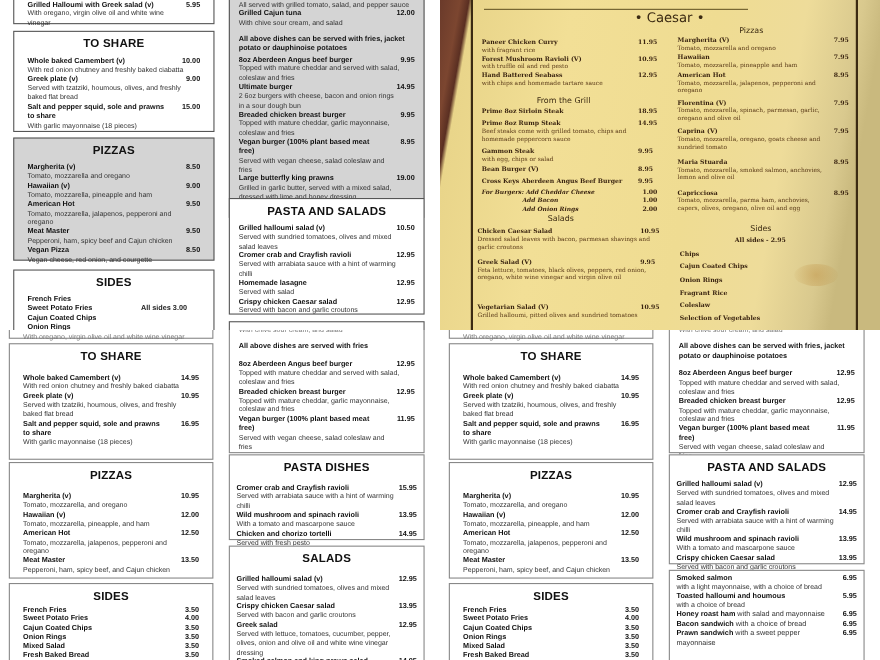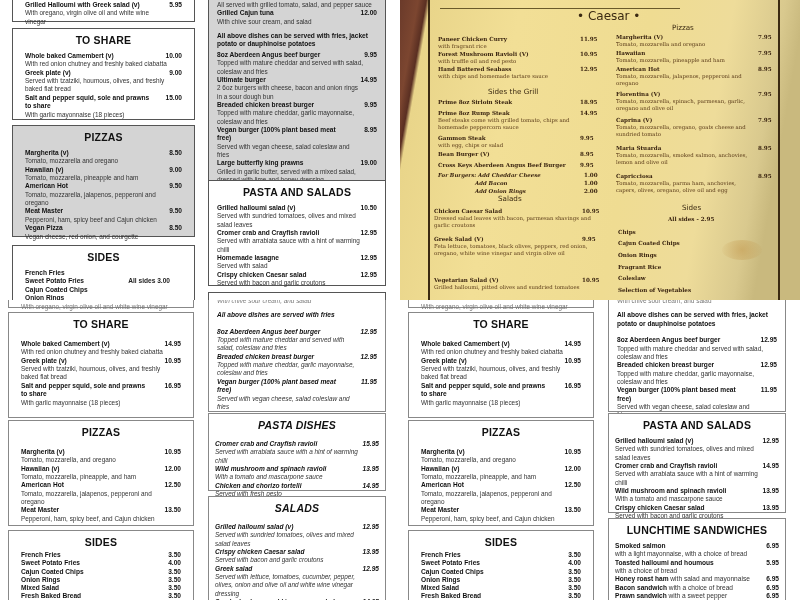--- a/index.html
+++ b/index.html
@@ -195,21 +195,21 @@
       <div class="ph-item" style="left: 38px; top: 51px;">
         <span class="nm">Forest Mushroom Ravioli (V)</span>
         <span class="ds" style="white-space: normal; width: 160px;">with truffle oil and red pesto</span>
       </div>
       <div class="ph-pr" style="left: 180px; top: 51px;">10.95</div>
       <div class="ph-item" style="left: 38px; top: 66px;">
         <span class="nm">Hand Battered Seabass</span>
         <span class="ds" style="white-space: normal; width: 160px;">with chips and homemade tartare sauce</span>
       </div>
       <div class="ph-pr" style="left: 180px; top: 66px;">12.95</div>
-      <div class="ph-sub" style="left: 88px; top: 87px;">Sides the Grill</div>
+      <div class="ph-sub" style="left: 88px; top: 87px;">From the Grill</div>
       <div class="ph-item" style="left: 38px; top: 99px;">
         <span class="nm">Prime 8oz Sirloin Steak</span>
       </div>
       <div class="ph-pr" style="left: 180px; top: 99px;">18.95</div>
       <div class="ph-item" style="left: 38px; top: 110px;">
         <span class="nm">Prime 8oz Rump Steak</span>
         <span class="ds" style="white-space: normal; width: 160px;">Beef steaks come with grilled tomato, chips and homemade peppercorn sauce</span>
       </div>
       <div class="ph-pr" style="left: 180px; top: 110px;">14.95</div>
       <div class="ph-item" style="left: 38px; top: 135px;">
@@ -349,21 +349,21 @@
         <div class="sides-row"><span>French Fries</span><span class="pr">3.50</span></div>
         <div class="sides-row"><span>Sweet Potato Fries</span><span class="pr">4.00</span></div>
         <div class="sides-row"><span>Cajun Coated Chips</span><span class="pr">3.50</span></div>
         <div class="sides-row"><span>Onion Rings</span><span class="pr">3.50</span></div>
         <div class="sides-row"><span>Mixed Salad</span><span class="pr">3.50</span></div>
         <div class="sides-row"><span>Fresh Baked Bread</span><span class="pr">3.50</span></div>
       </div>
   </div>
 </div>
 
-<div class="tile" style="left:200px;top:300px;width:200px;height:300px;font-style:italic;">
+<div class="tile" style="left:200px;top:300px;width:200px;height:300px;">
   <div class="box thin" style="left:8px;top:-8px;width:178px;height:120px;padding:4px 8px;">
     <span class="partial" style="display:block;color:#777;">With chive sour cream, and salad</span>
     <div class="note" style="margin:6px 0 8px 0;">All above dishes are served with fries</div>
     <div id="bm-burgers">
         <div class="item">
           <span class="nm">8oz Aberdeen Angus beef burger</span>
           <span class="pr">12.95</span>
           <span class="ds">Topped with mature cheddar and served with salad, coleslaw and fries</span>
         </div>
         <div class="item">
@@ -527,21 +527,20 @@
           <span class="ds">With a tomato and mascarpone sauce</span>
         </div>
         <div class="item">
           <span class="nm">Crispy chicken Caesar salad</span>
           <span class="pr">13.95</span>
           <span class="ds">Served with bacon and garlic croutons</span>
         </div>
       </div>
   </div>
   <div class="box thin" style="left:8px;top:218px;width:178px;height:90px;padding:3px 6px;">
-    <h2>LUNCHTIME SANDWICHES</h2>
     <div id="b4-sand">
         <div class="item">
           <span class="nm"><span>Smoked salmon</span></span>
           <span class="pr">6.95</span>
           <span class="ds">with a light mayonnaise, with a choice of bread</span>
         </div>
         <div class="item">
           <span class="nm"><span>Toasted halloumi and houmous</span></span>
           <span class="pr">5.95</span>
           <span class="ds">with a choice of bread</span>

